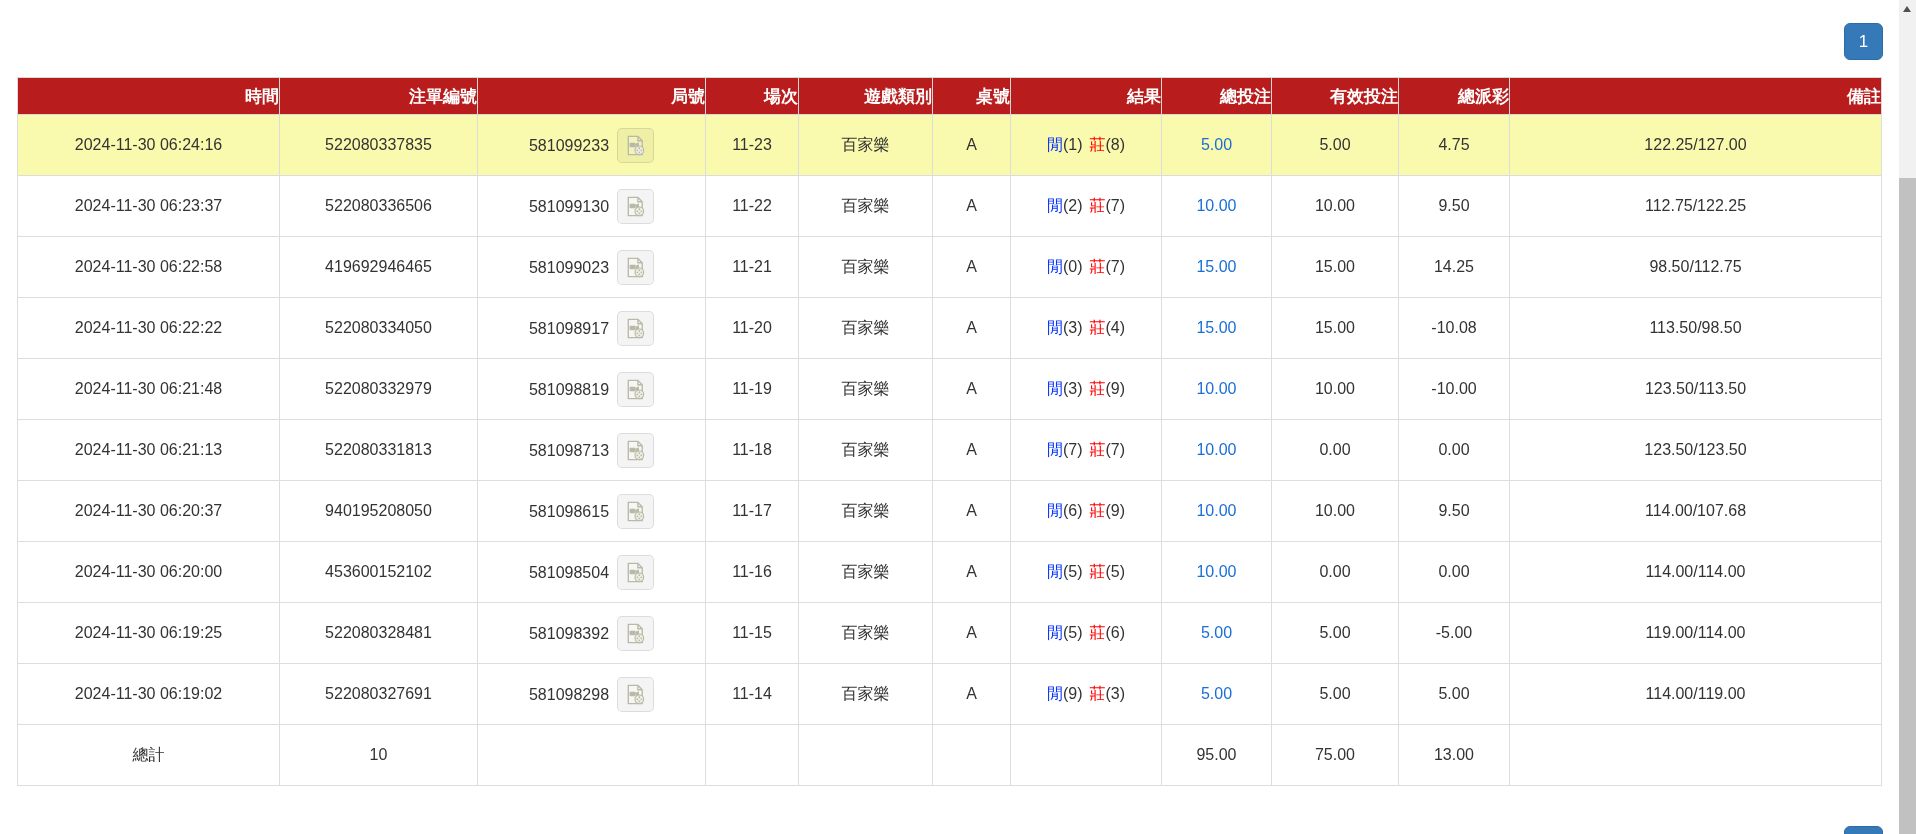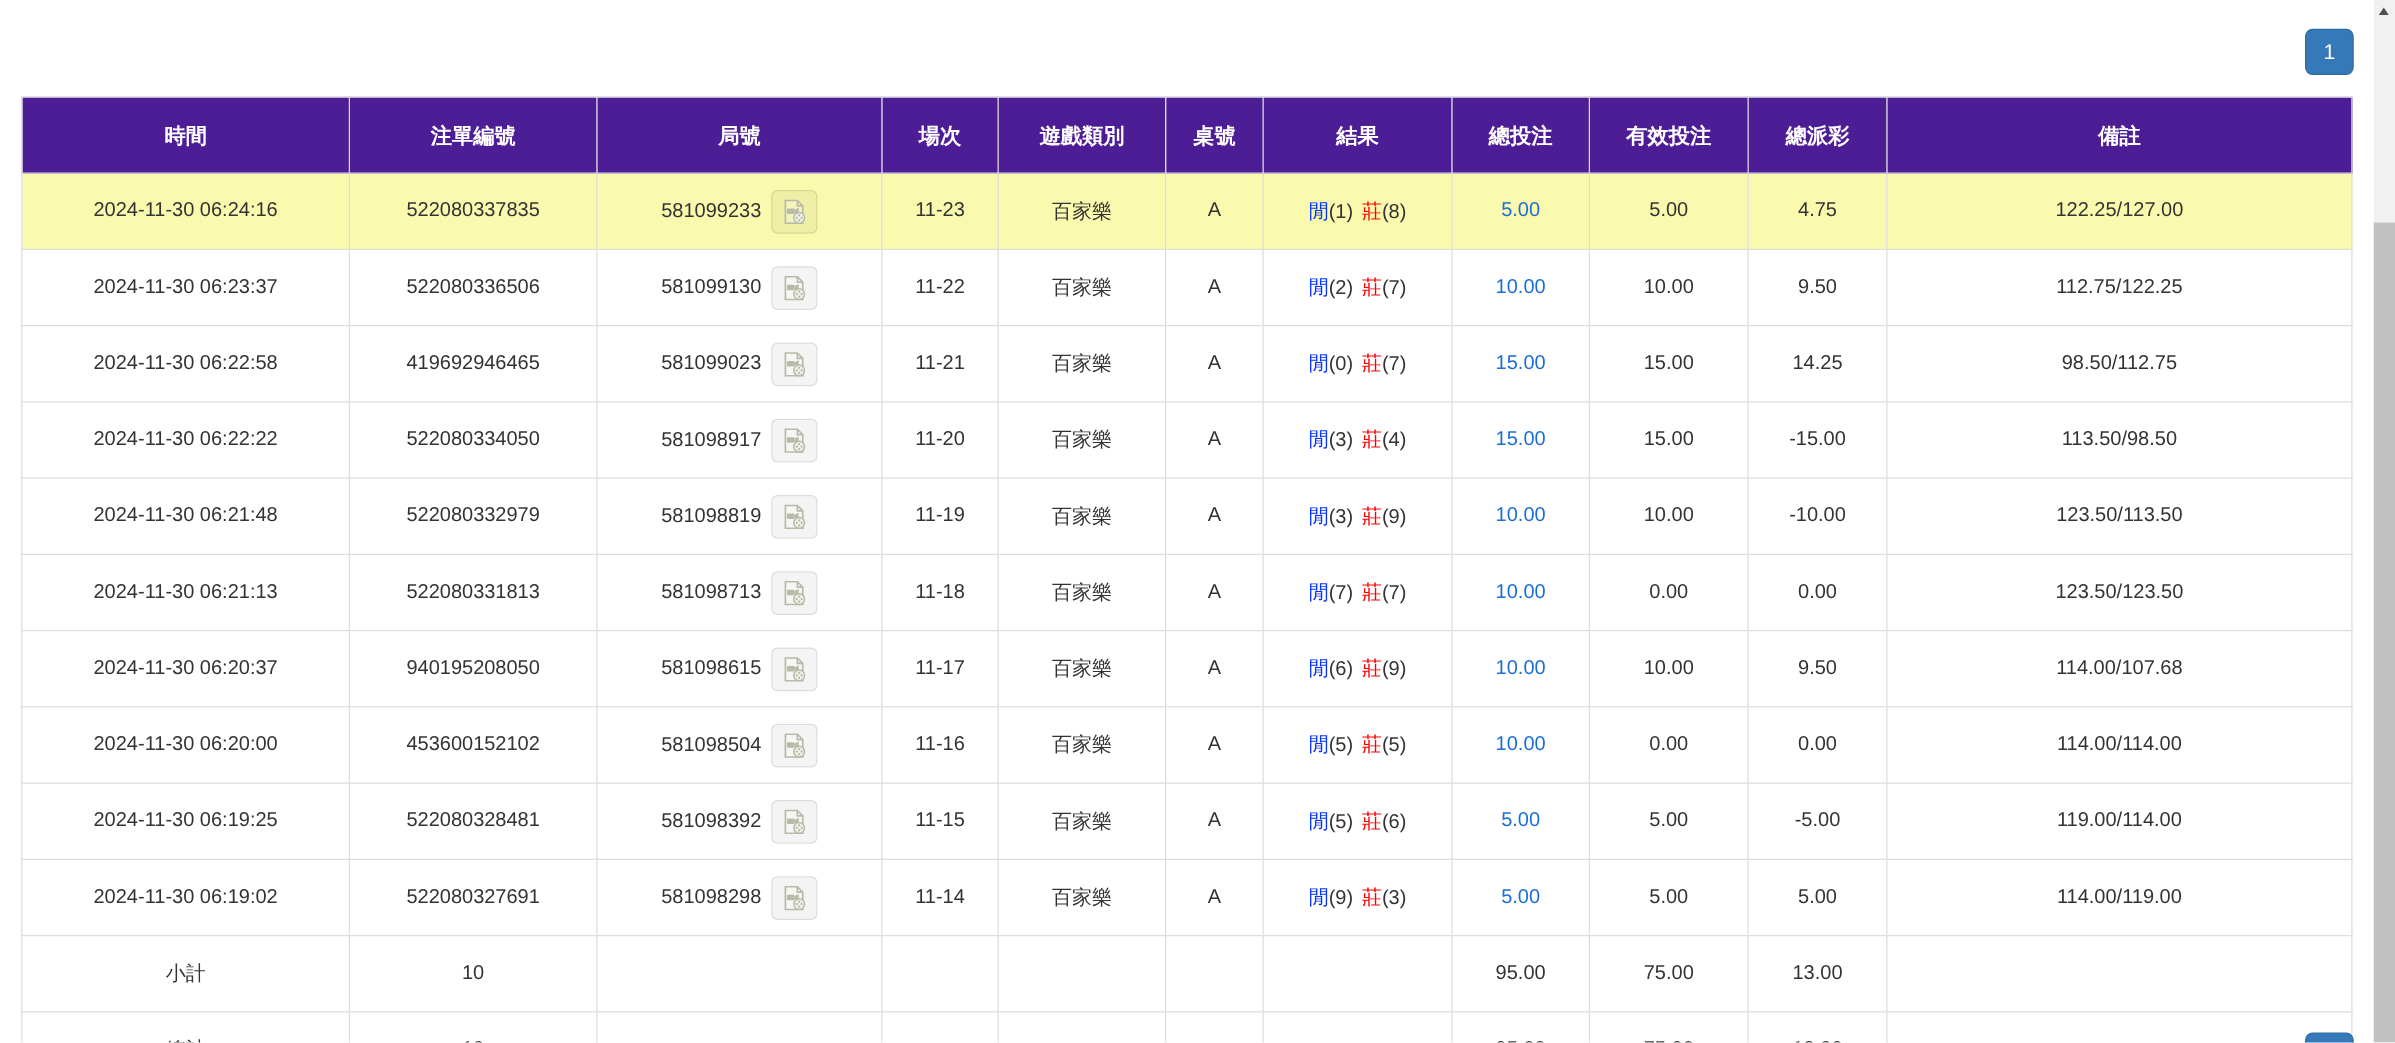--- a/index.html
+++ b/index.html
@@ -30,28 +30,28 @@
 
   
   table.history {
     position: absolute;
     left: 17px; top: 77px;
     width: 1864px;
     border-collapse: collapse;
     table-layout: fixed;
   }
   table.history th {
-    background: #4c1d95;
+    background: #b91c1c;
     color: #ffffff;
     font-size: 17px;
     font-weight: bold;
     height: 36px;
     border: 1px solid #d8d8d8;
-    text-align: center;
-    padding: 12px;
+    text-align: right;
+    padding: 0;
   }
   table.history td {
     border: 1px solid #dddddd;
     height: 60px;
     text-align: center;
     font-size: 16px;
     color: #333333;
     padding: 0 4px;
     background: #ffffff;
   }
@@ -251,21 +251,21 @@
       </button>
     </td>
     <td>11-20</td>
     <td>百家樂</td>
     <td>A</td>
     <td>
       <span class="res-player">閒</span><span class="res-num">(3)</span><span class="res-banker">莊</span><span class="res-num">(4)</span>
     </td>
     <td><span class="amount-link">15.00</span></td>
     <td>15.00</td>
-    <td class="neg">-15.00</td>
+    <td class="neg">-10.08</td>
     <td>113.50/98.50</td>
   </tr>
 
   <tr>
     <td>2024-11-30 06:21:48</td>
     <td>522080332979</td>
     <td>
       <span class="round-no">581098819</span><button class="video-btn">
         <svg width="23" height="23" viewBox="0 0 24 24">
           <path d="M4.5 2.5 h10 l4.5 4.5 v14.5 h-14.5 z" fill="#fdfdf6" fill-opacity="0.3" stroke="#b9b9a8" stroke-width="1.4"></path>
@@ -437,33 +437,20 @@
       <span class="res-player">閒</span><span class="res-num">(9)</span><span class="res-banker">莊</span><span class="res-num">(3)</span>
     </td>
     <td><span class="amount-link">5.00</span></td>
     <td>5.00</td>
     <td>5.00</td>
     <td>114.00/119.00</td>
   </tr>
 </tbody>
   <tfoot>
     <tr>
-      <td>小計</td>
-      <td>10</td>
-      <td></td>
-      <td></td>
-      <td></td>
-      <td></td>
-      <td></td>
-      <td>95.00</td>
-      <td>75.00</td>
-      <td>13.00</td>
-      <td></td>
-    </tr>
-    <tr>
       <td>總計</td>
       <td>10</td>
       <td></td>
       <td></td>
       <td></td>
       <td></td>
       <td></td>
       <td>95.00</td>
       <td>75.00</td>
       <td>13.00</td>

